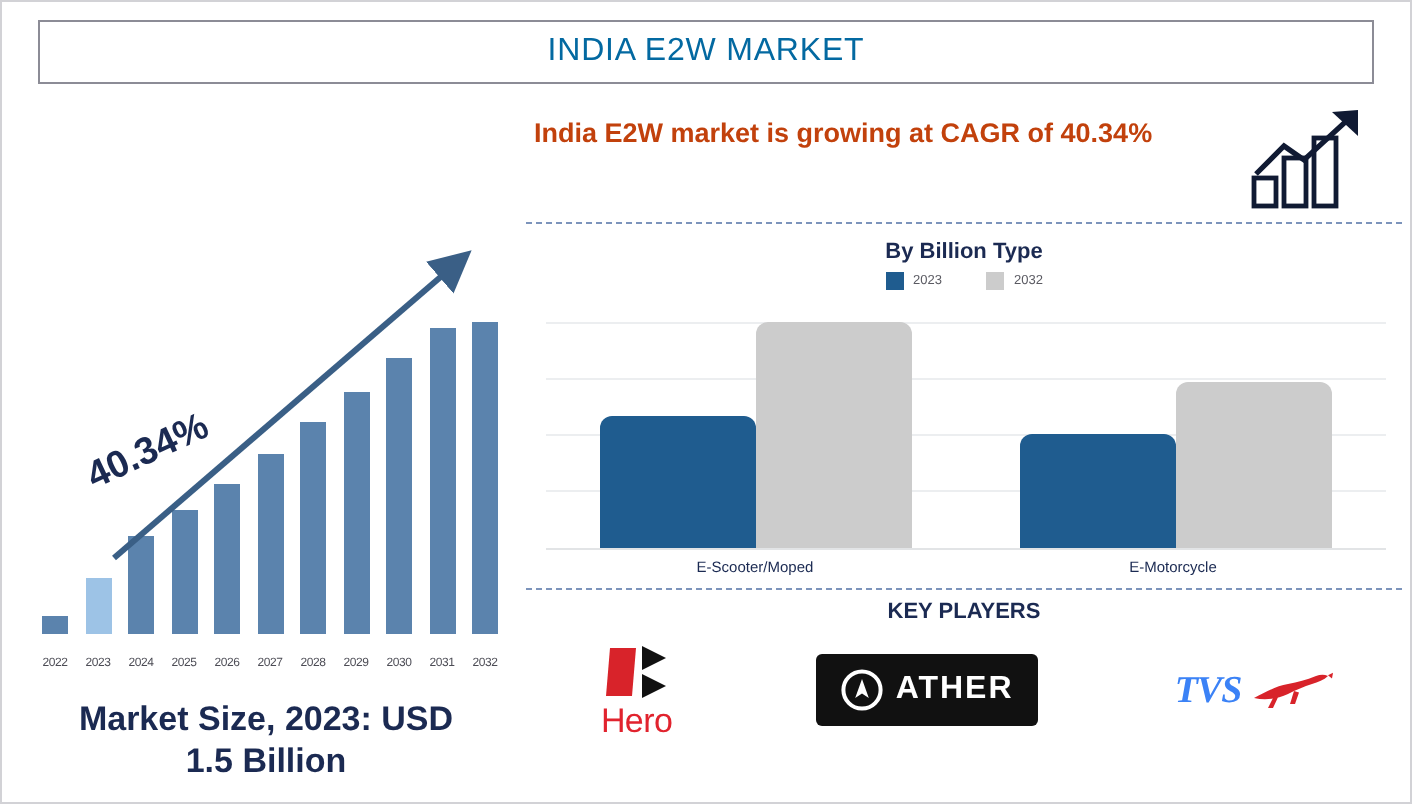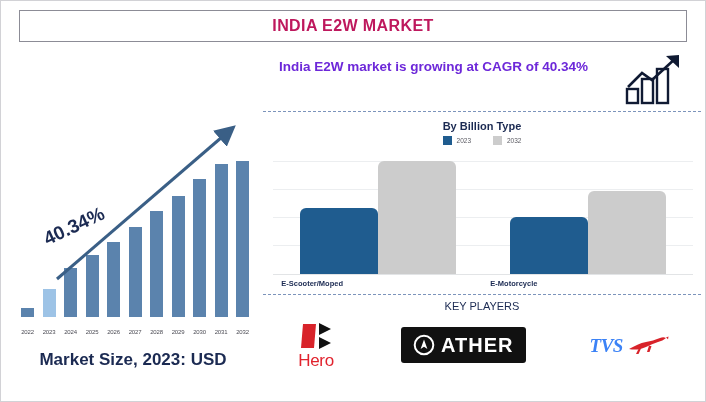--- a/index.html
+++ b/index.html
@@ -10,21 +10,21 @@
     border:1px solid #d2d2d6;background:#ffffff;
   }
 
   
   .title-box{
     position:absolute;left:18px;top:9px;width:668px;height:32px;
     box-sizing:border-box;border:1px solid #8c8c96;background:#ffffff;
     display:flex;align-items:center;justify-content:center;
   }
   .title-text{
-    font-size:16px;font-weight:bold;color:#be185d;letter-spacing:.4px;
+    font-size:16px;font-weight:normal;color:#0369a1;letter-spacing:.4px;
   }
 
   
   .left-panel{position:absolute;left:6px;top:48px;width:252px;height:348px;}
   .lp-head{
     text-align:center;font-size:10.5px;font-weight:bold;color:#1b2a52;
     letter-spacing:.3px;margin-top:16px;
   }
 
   .mini-chart{position:absolute;left:8px;top:62px;width:240px;height:238px;}
@@ -53,21 +53,21 @@
     position:absolute;left:6px;top:300px;width:240px;text-align:center;
     font-size:17px;font-weight:bold;color:#1b2a52;line-height:1.25;
   }
 
   
   .right-panel{position:absolute;left:262px;top:48px;width:438px;height:348px;}
 
   .rp-head{position:relative;height:62px;}
   .rp-head-text{
     position:absolute;left:4px;top:8px;width:335px;
-    font-size:13.5px;font-weight:bold;color:#6d28d9;line-height:1.45;margin-left:12px;
+    font-size:13.5px;font-weight:bold;color:#c2410c;line-height:1.45;
   }
   .rp-icon{position:absolute;right:14px;top:4px;width:62px;height:52px;}
 
   .dashed{
     border-top:1.5px dashed #7c94bb;width:100%;height:0;
   }
 
   .chart-title{
     text-align:center;font-size:11px;font-weight:bold;color:#1b2a52;
     margin-top:8px;
@@ -90,47 +90,47 @@
   .group{
     display:flex;align-items:flex-end;justify-content:center;
     width:46%;height:100%;
   }
   .vt-bar{width:78px;border-radius:6px 6px 0 0;}
   .cats{
     display:flex;justify-content:space-around;margin-top:4px;
     padding:0 10px 0 10px;
   }
   .cat{
-    width:46%;text-align:left;font-size:7.5px;font-weight:bold;color:#1b2a52;
+    width:46%;text-align:center;font-size:7.5px;font-weight:normal;color:#1b2a52;
   }
 
   .kp-wrap{margin-top:6px;}
   .kp-title{
-    text-align:center;font-size:11px;font-weight:normal;color:#1b2a52;margin-top:5px;
+    text-align:center;font-size:11px;font-weight:bold;color:#1b2a52;margin-top:5px;
   }
   .logos{
     display:flex;justify-content:space-around;align-items:center;
     margin-top:4px;height:58px;
   }
   .logo{display:flex;flex-direction:column;align-items:center;justify-content:center;}
 
   
   .hero-mark{position:relative;width:42px;height:30px;}
   .hero-word{
     font-size:17px;font-weight:normal;color:#e1232e;letter-spacing:-.3px;
     margin-top:1px;line-height:1;
   }
 
   
   .ather-box{
     background:#111111;border-radius:3px;padding:7px 12px;
     display:flex;align-items:center;gap:6px;
   }
   .ather-word{
-    color:#ffffff;font-size:20px;font-weight:bold;letter-spacing:1px;line-height:1;
+    color:#ffffff;font-size:16px;font-weight:bold;letter-spacing:1px;line-height:1;
   }
 
   
   .tvs-row{display:flex;align-items:center;gap:4px;}
   .tvs-word{
     font-family:"Liberation Serif",serif;font-style:italic;font-weight:bold;
     font-size:19px;color:#3b82f6;letter-spacing:-.5px;line-height:1;
   }
 </style>
 </head>
@@ -181,20 +181,21 @@
           </marker>
         </defs>
         <line x1="42" y1="168" x2="214" y2="20" stroke="#3a5f86" stroke-width="3" marker-end="url(#ah)"></line>
       </svg>
 
       <div class="cagr-label">40.34%</div>
     </div>
 
     <div class="market-size">
       <span>Market Size, 2023: USD</span><br>
+      <span>1.5 Billion</span>
     </div>
   </div>
 
   <div class="right-panel">
 
     <div class="rp-head">
       <div class="rp-head-text">India E2W market is growing at CAGR of 40.34%</div>
 
       <svg class="rp-icon" viewBox="0 0 62 52">
         <rect x="2" y="36" width="11" height="14" fill="none" stroke="#101a33" stroke-width="2.4"></rect>

